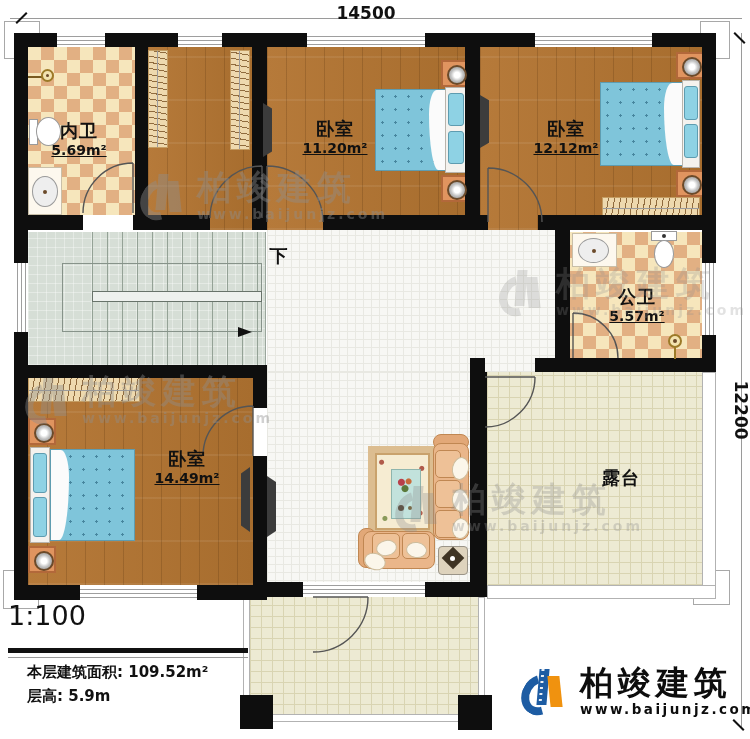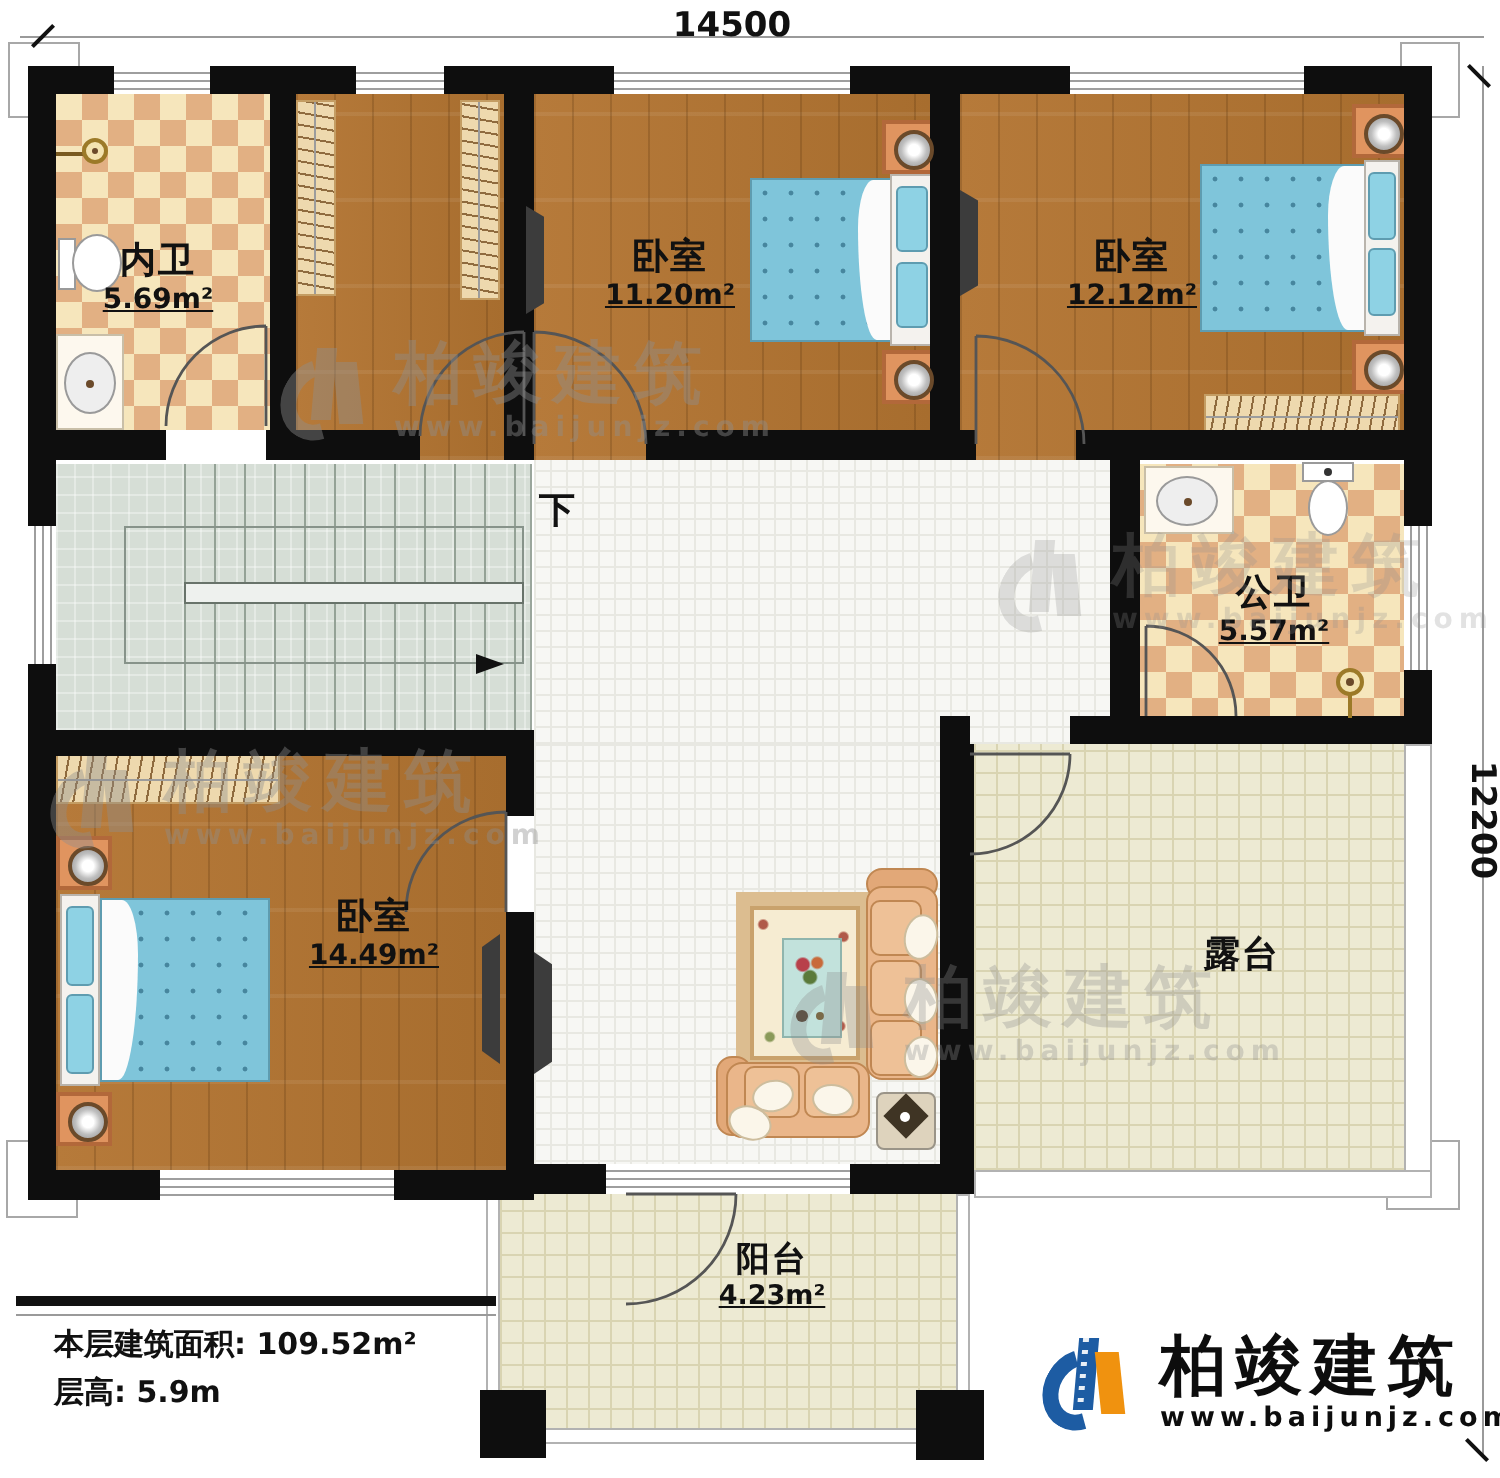--- a/index.html
+++ b/index.html
@@ -305,24 +305,20 @@
     <div class="rname">公卫</div>
       <div class="rarea">5.57m²</div>
     </div>
   <div class="abs rlabel" style="left:137px;top:449px;width:100px;">
     <div class="rname">卧室</div>
       <div class="rarea">14.49m²</div>
     </div>
   <div class="abs rlabel" style="left:590px;top:468px;width:62px;">
     <div class="rname">露台</div>
     </div>
-  <div class="abs rlabel" style="left:346px;top:621px;width:80px;">
-    <div class="rname" style="font-size:17px;">阳台</div>
-      <div class="rarea" style="font-size:13.5px;">4.23m²</div>
-    </div>
 
   <div class="abs wm" style="left:141px;top:170px;opacity:.42;">
     <div class="glyph">
         <div class="g-arc"></div>
         <div class="g-t1"></div>
         <div class="g-t2"></div>
       </div>
     <div>
         <div class="wm-name">柏竣建筑</div>
         <div class="wm-url">www.baijunjz.com</div>
@@ -356,20 +352,21 @@
         <div class="g-t1"></div>
         <div class="g-t2"></div>
       </div>
     <div>
         <div class="wm-name">柏竣建筑</div>
         <div class="wm-url">www.baijunjz.com</div>
       </div>
   </div>
 
   <div class="abs" style="left:8px;top:600px;z-index:6;display:flex;align-items:flex-end;gap:4px;">
+    <span class="tb-scale">1:100</span>
   </div>
   <div class="abs" style="left:8px;top:648px;width:240px;height:5px;background:#111;z-index:6;"></div>
   <div class="abs" style="left:8px;top:657px;width:240px;height:1px;background:#9a9a9a;z-index:6;"></div>
   <div class="abs tb-line" style="left:27px;top:663px;">本层建筑面积: 109.52m²</div>
   <div class="abs tb-line" style="left:27px;top:687px;">层高: 5.9m</div>
 
   <div class="abs logo" style="left:522px;top:665px;">
     <div class="glyph">
         <div class="g-arc"></div>
         <div class="g-t1"></div>

